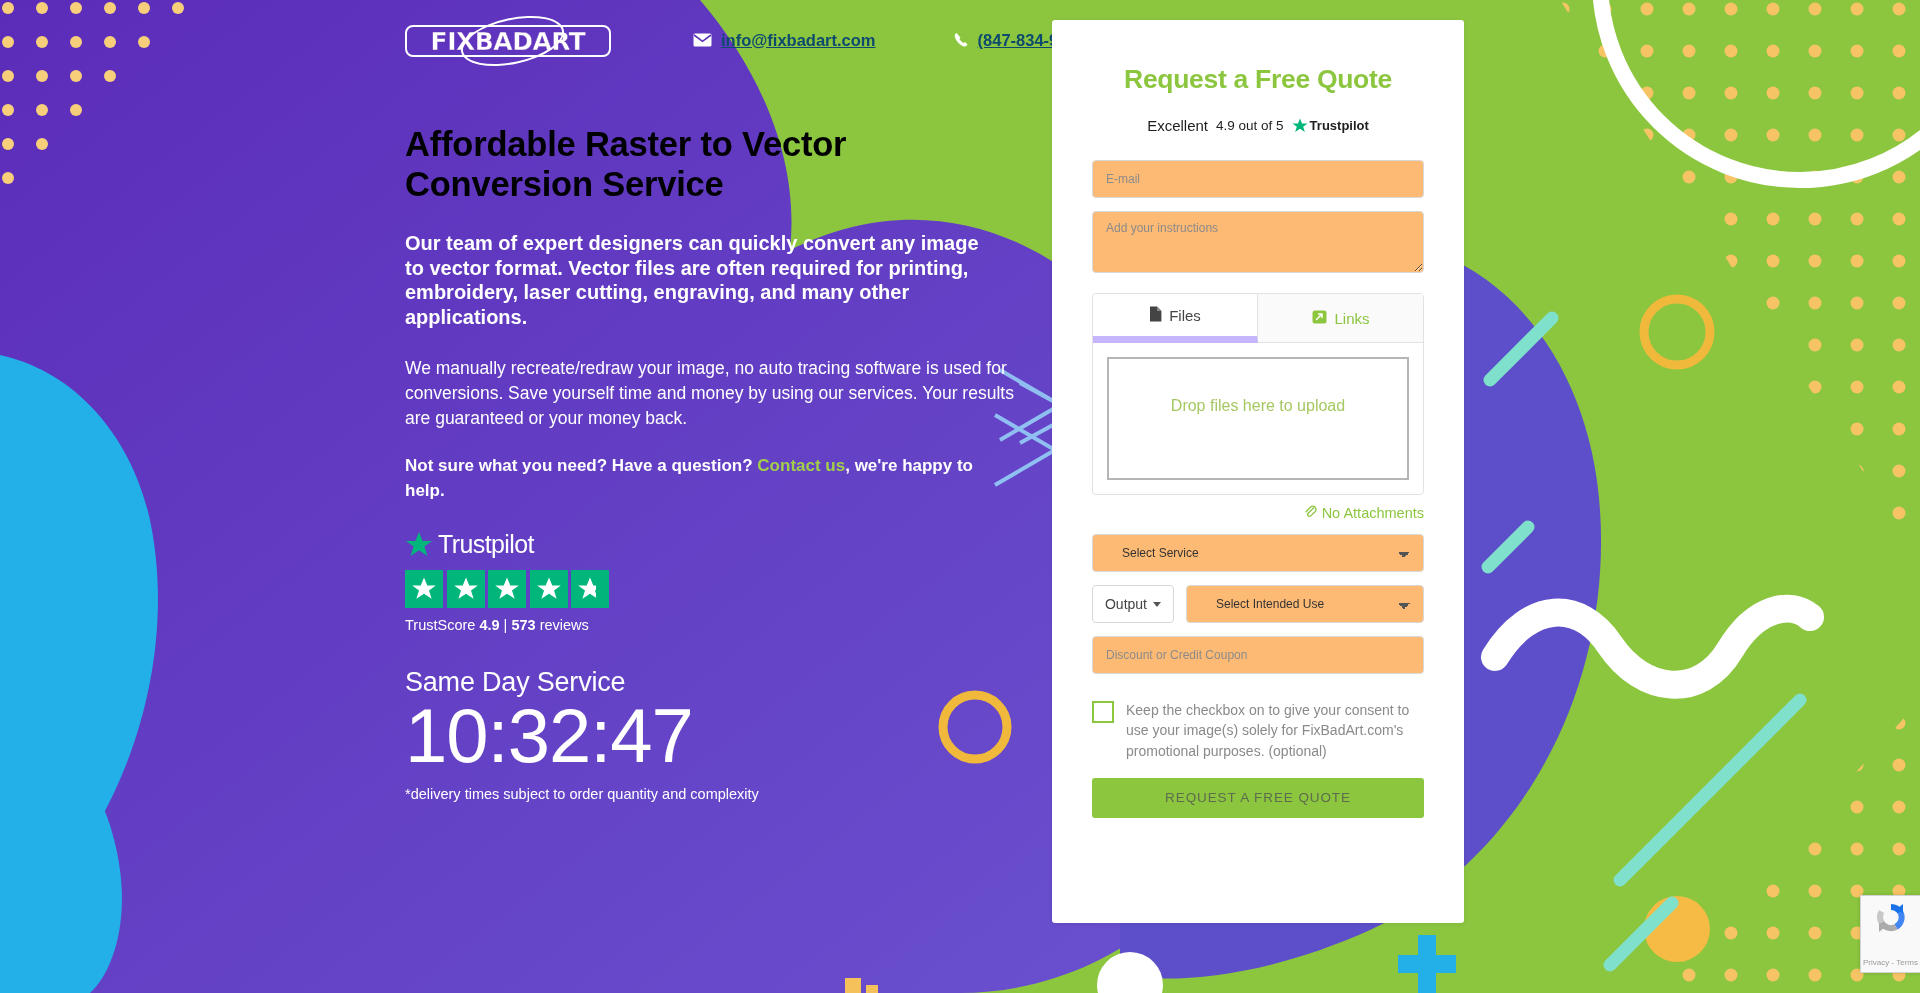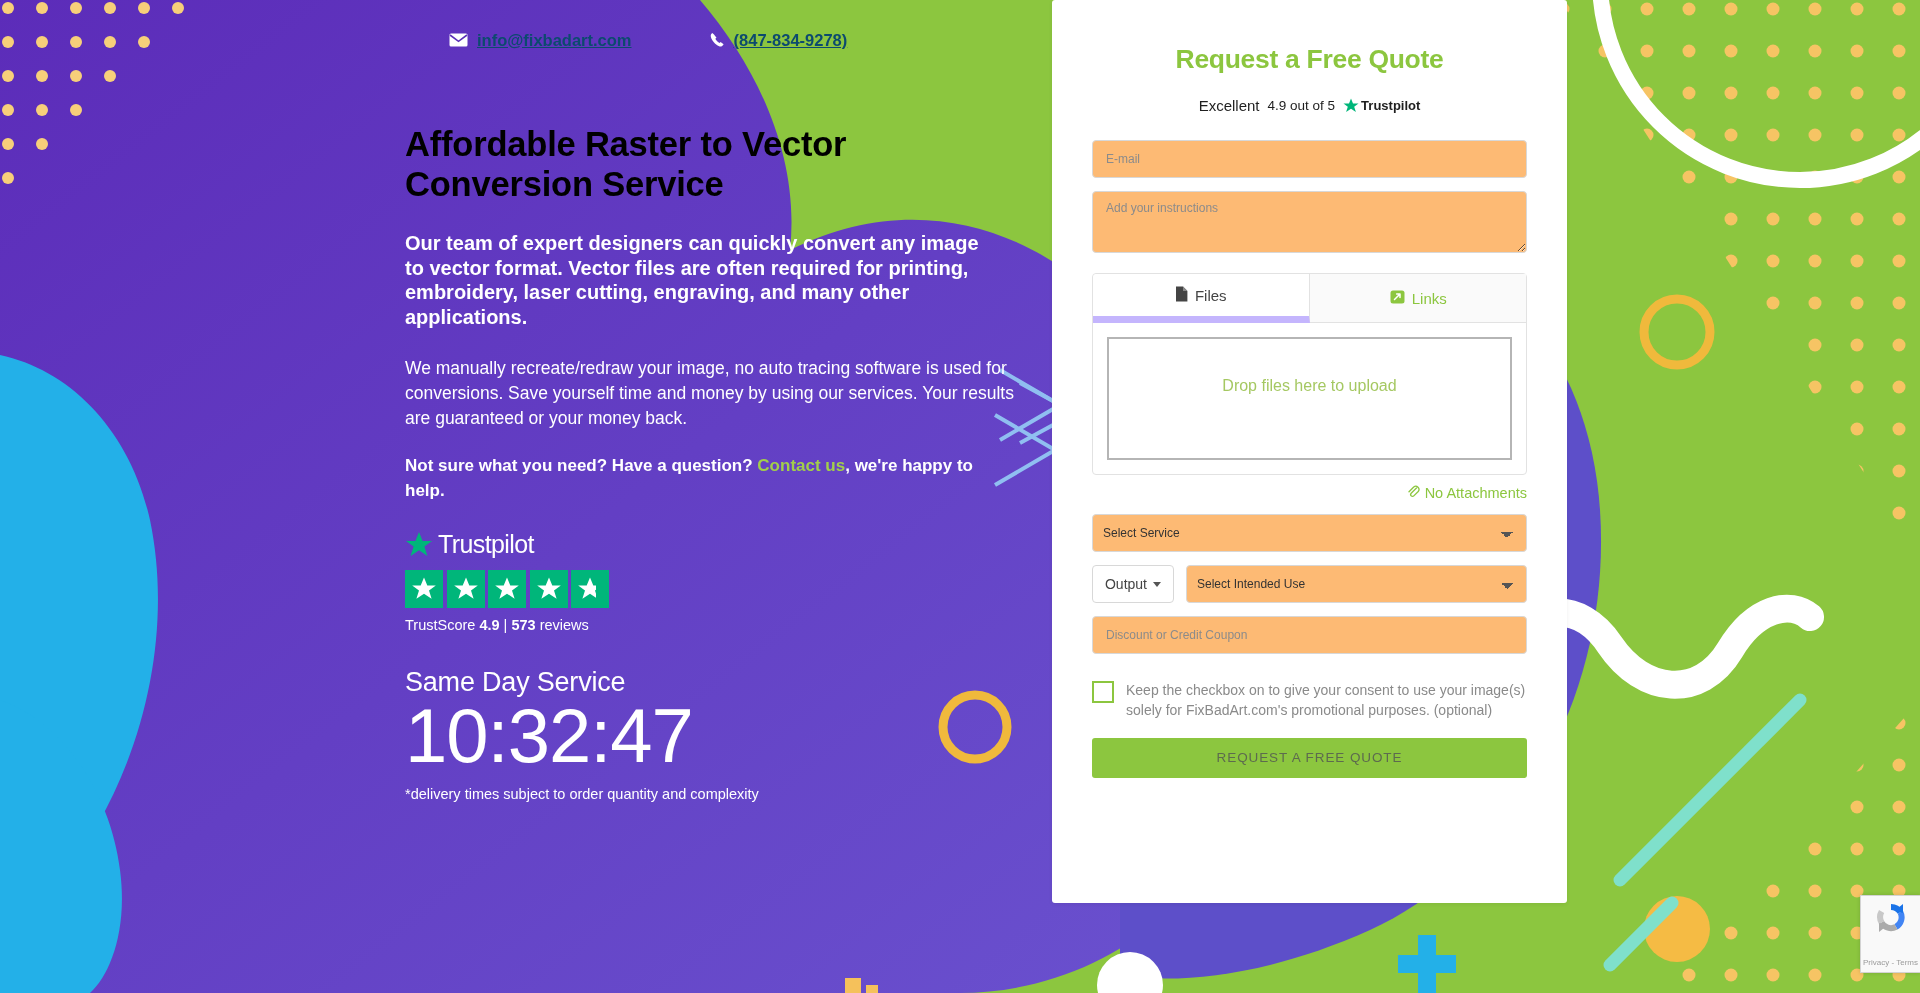--- a/index.html
+++ b/index.html
@@ -92,21 +92,21 @@
     font-weight: normal; letter-spacing: -0.2px;
   }
   .cd-time {
     color: #ffffff; font-size: 76px; line-height: 1.05;
     font-weight: normal; letter-spacing: -1px; margin-top: -2px;
   }
   .cd-note { color: #ffffff; font-size: 14.5px; margin-top: 10px; }
 
   
   .card {
-    position: absolute; left: 1052px; top: 0; width: 515px; height: 903px;
+    position: absolute; left: 1052px; top: 20px; width: 412px; height: 903px;
     background: #ffffff; border-radius: 3px; z-index: 30;
     padding: 44px 40px 30px; box-shadow: 0 1px 4px rgba(0,0,0,.07);
   }
   .card-title {
     color: #8cc63f; font-size: 26.5px; font-weight: bold;
     text-align: center; letter-spacing: -0.3px; margin-bottom: 22px;
   }
   .tp-mini {
     display: flex; align-items: center; justify-content: center;
     gap: 8px; margin-bottom: 26px; font-size: 13.5px; color: #1f1f1f;
@@ -141,21 +141,21 @@
     display: flex; align-items: flex-start; justify-content: center;
     padding-top: 38px;
   }
   .dropzone span { color: #a5c862; font-size: 16px; }
   .attach {
     display: flex; align-items: center; justify-content: flex-end; gap: 5px;
     color: #8cc63f; font-size: 14.5px; margin: 9px 0 13px;
   }
 
   select.fld {
-    height: 38px; padding: 0 10px; margin-bottom: 13px;
+    height: 38px; padding: 0 29px; margin-bottom: 13px;
     appearance: none; -webkit-appearance: none;
     background-image: linear-gradient(45deg, transparent 50%, #555 50%),
                       linear-gradient(135deg, #555 50%, transparent 50%);
     background-position: calc(100% - 19px) 17px, calc(100% - 13px) 17px;
     background-size: 6px 6px, 6px 6px; background-repeat: no-repeat;
   }
   .row2 { display: flex; gap: 12px; margin-bottom: 13px; }
   .out-btn {
     width: 82px; height: 38px; border: 1px solid #d8d8d8; border-radius: 4px;
     background: #fff; font-size: 14px; color: #444; cursor: pointer;
@@ -289,20 +289,26 @@
 
       <g fill="#f5c15b">
         <rect x="845" y="978" width="16" height="16"></rect>
         <rect x="866" y="985" width="12" height="12"></rect>
       </g>
     </svg>
   </div>
 
   <div class="header">
 
+    <div class="logo-wrap">
+      <div class="logo-box">
+        <span class="logo-text">FIXBADART</span>
+      </div>
+      <div class="logo-ellipse"></div>
+    </div>
 
     <a class="contact" href="#">
       <span class="ico">
         <svg width="19" height="14" viewBox="0 0 19 14">
             <rect x="0.5" y="0.5" width="18" height="13" rx="1.5" fill="#fff"></rect>
             <path d="M1 2 L9.5 8.3 L18 2" fill="none" stroke="#5b2fb8" stroke-width="1.6"></path>
           </svg>
       </span>
       <span>info@fixbadart.com</span>
     </a>

